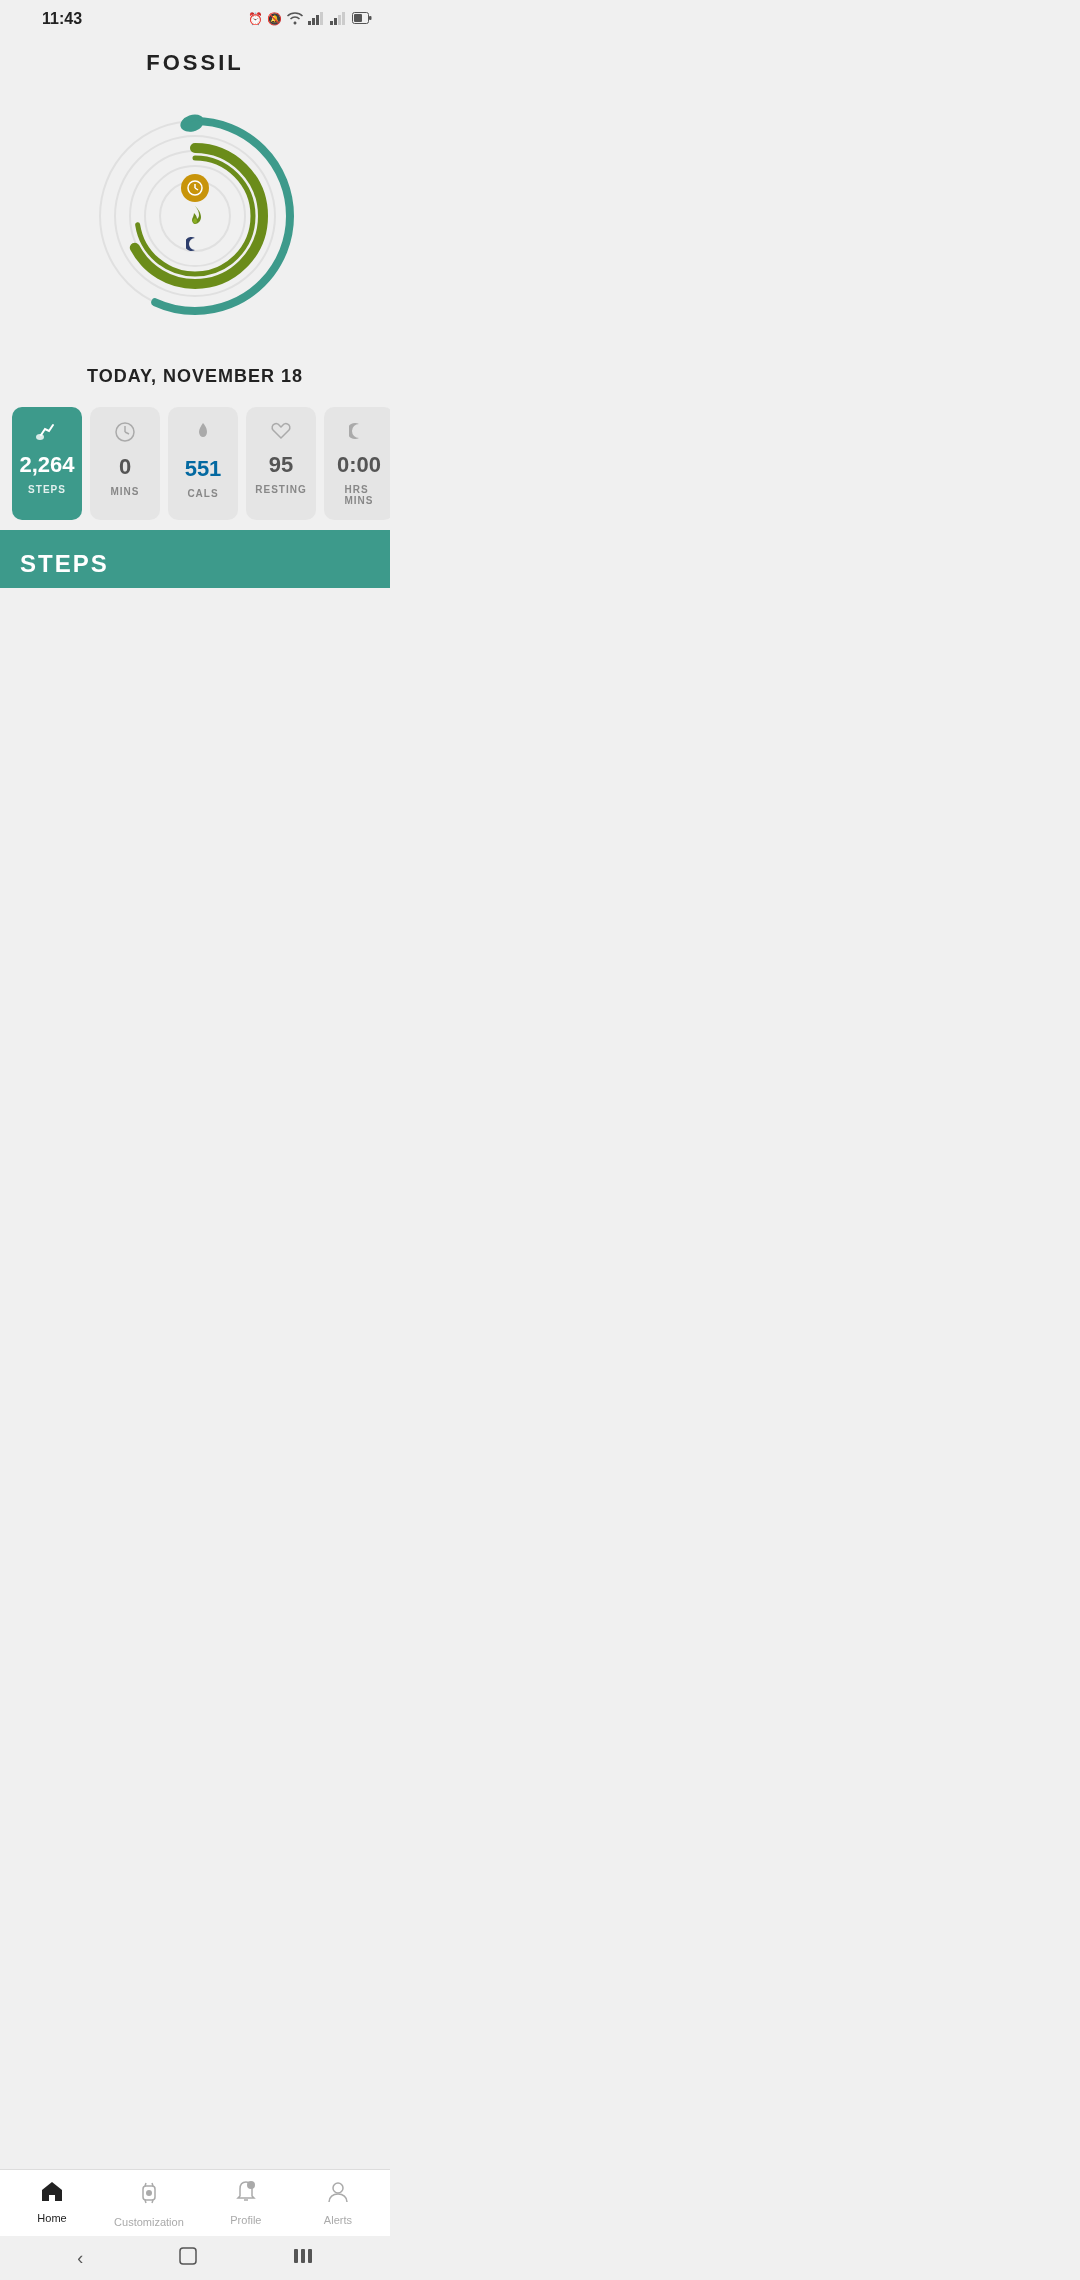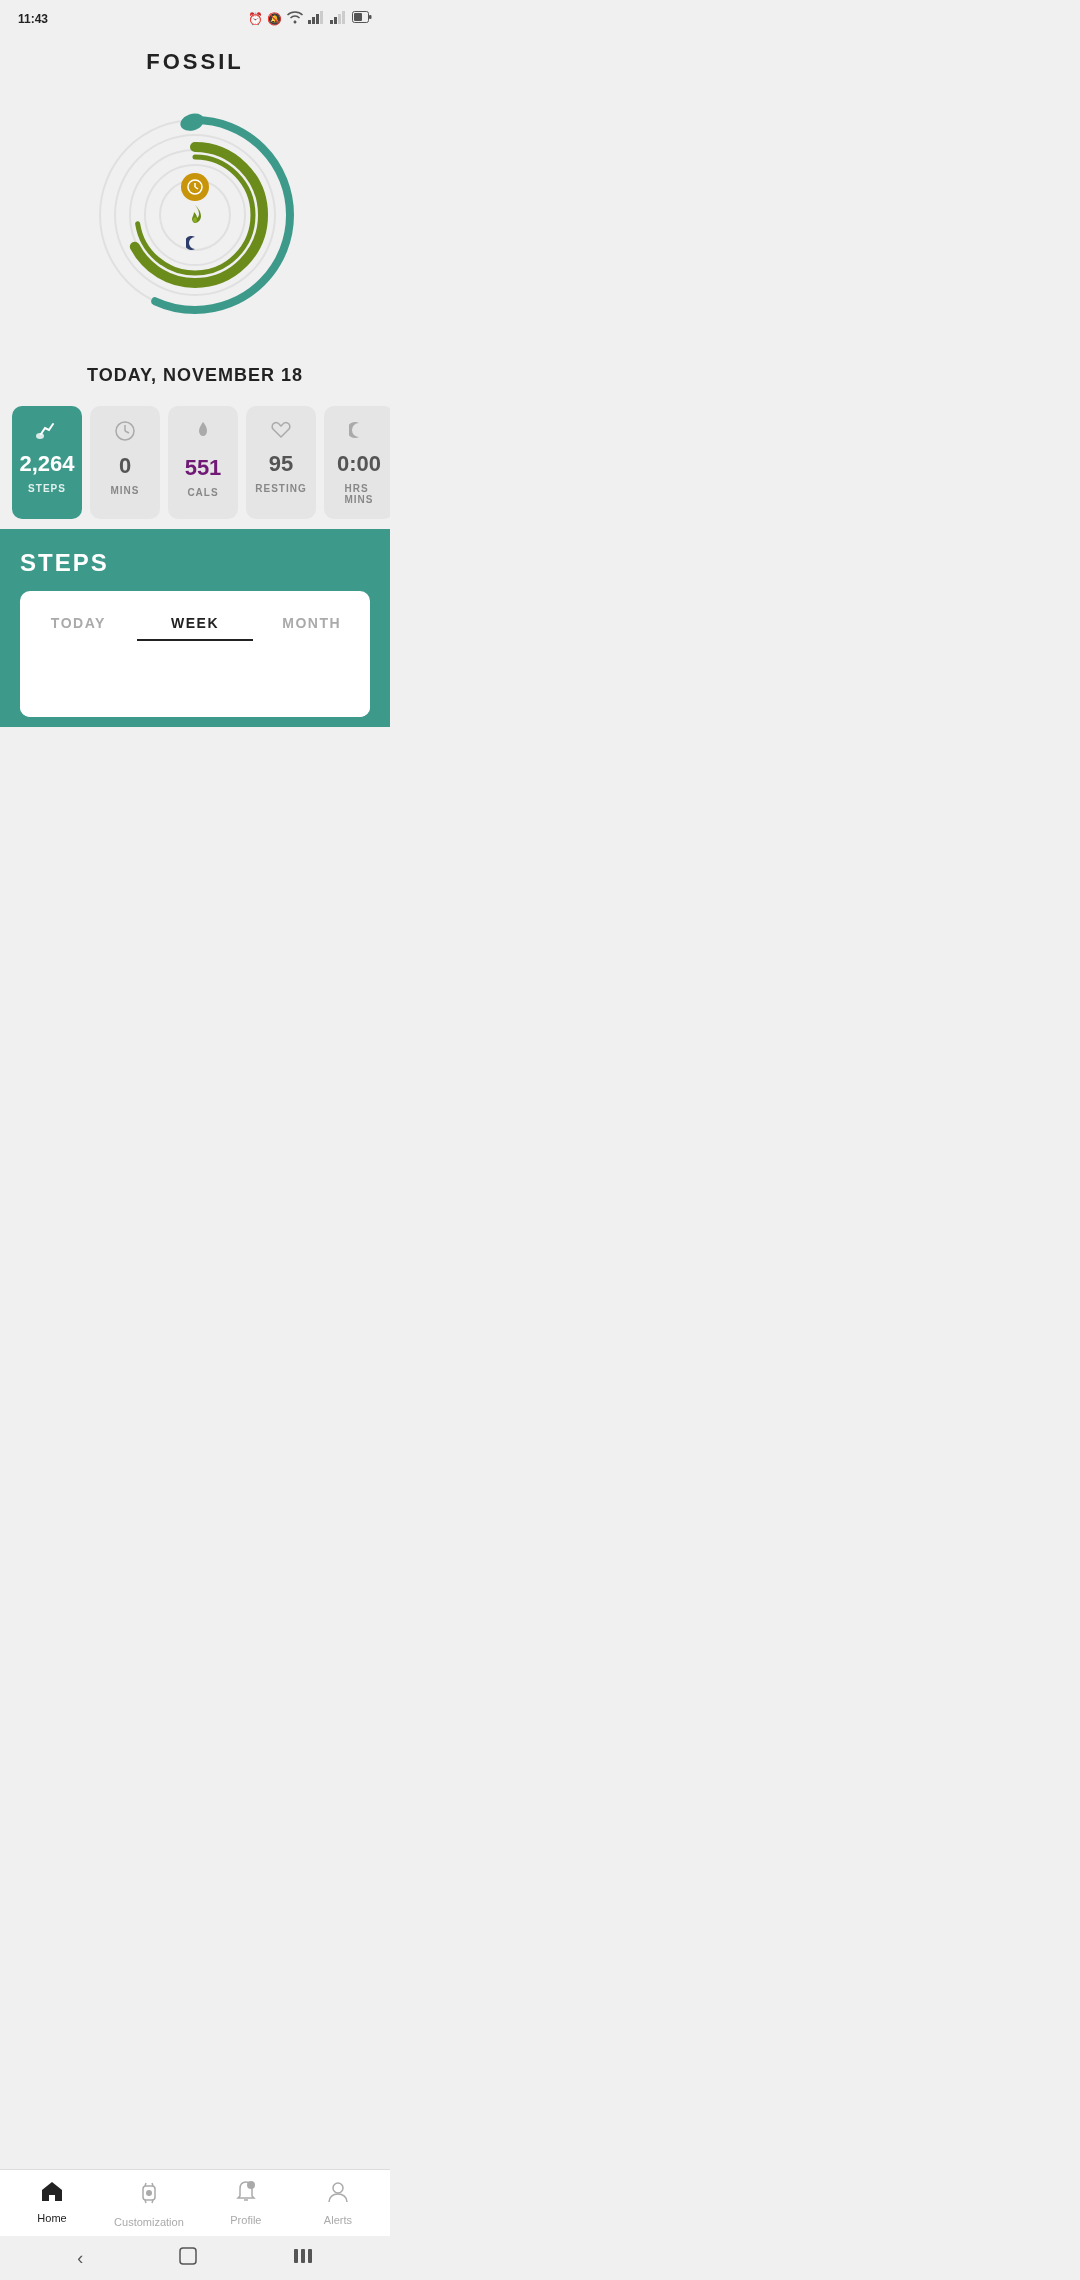--- a/index.html
+++ b/index.html
@@ -16,23 +16,24 @@
 
     
     .status-bar {
       display: flex;
       justify-content: space-between;
       align-items: center;
       padding: 10px 18px 6px;
       background: #f0f0f0;
     }
     .status-time {
-      font-size: 12px;
+      font-size: 16px;
       font-weight: bold;
       color: #222;
+      margin-left: 24px;
     }
     .status-icons {
       display: flex;
       align-items: center;
       gap: 4px;
       color: #555;
       font-size: 12px;
     }
 
     
@@ -395,21 +396,21 @@
     <span class="stat-value" style="color:#555;">0</span>
     <span class="stat-label">MINS</span>
   </div>
 
   <div class="stat-card">
     <span class="stat-icon">
       <svg width="20" height="24" viewBox="0 0 20 24" fill="#aaa">
         <path d="M10 2 C10 2 14 6 14 11 C14 14 12 16 10 16 C8 16 6 14 6 11 C6 8 8 5 10 2Z"></path>
       </svg>
     </span>
-    <span class="stat-value" style="color:#701a75;text-align:right;">551</span>
+    <span class="stat-value" style="color:#0369a1;text-align:right;">551</span>
     <span class="stat-label">CALS</span>
   </div>
 
   <div class="stat-card">
     <span class="stat-icon">
       <svg width="22" height="20" viewBox="0 0 22 20" fill="none">
         <path d="M11 17 L3 9 C1.5 7 2 4 4.5 3 C6.5 2 8.5 3 10 5 L11 6 L12 5 C13.5 3 15.5 2 17.5 3 C20 4 20.5 7 19 9 Z" stroke="#aaa" stroke-width="1.5"></path>
       </svg>
     </span>
     <span class="stat-value" style="color:#555;">95</span>
@@ -423,28 +424,20 @@
       </svg>
     </span>
     <span class="stat-value" style="color:#555;">0:00</span>
     <span class="stat-label">HRS MINS</span>
   </div>
 </div>
 
 <div class="steps-section">
   <span class="steps-section-title">STEPS</span>
 
-  <div class="period-card">
-    <div class="period-tabs">
-      <div class="period-tab">TODAY</div>
-      <div class="period-tab active">WEEK</div>
-      <div class="period-tab">MONTH</div>
-    </div>
-    <div class="period-content"></div>
-  </div>
 </div>
 
 <div style="height: 120px;"></div>
 
 <div class="bottom-nav">
   <div class="nav-item">
     <span class="nav-icon active">
       <svg width="24" height="22" viewBox="0 0 24 22" fill="#222">
         <path d="M12 2 L2 10 L2 21 L9 21 L9 15 L15 15 L15 21 L22 21 L22 10 Z"></path>
       </svg>

